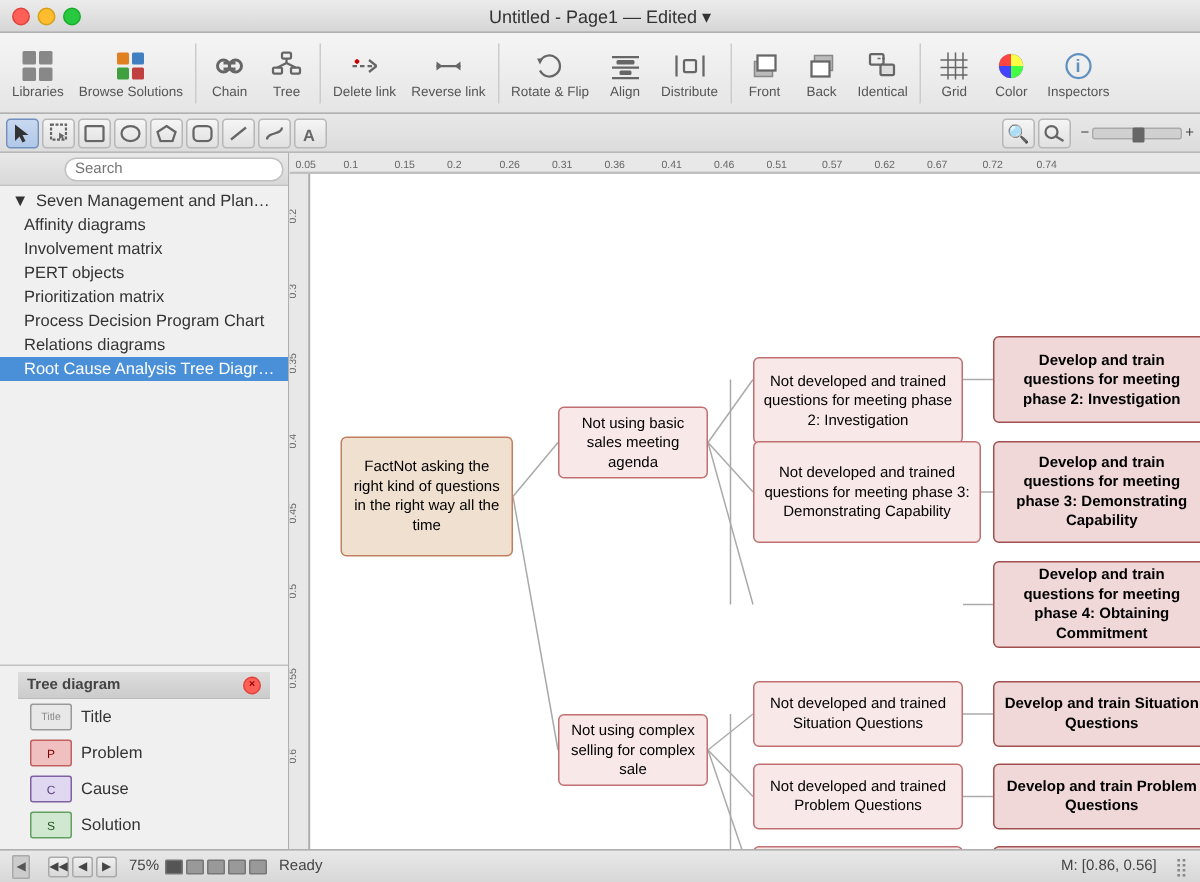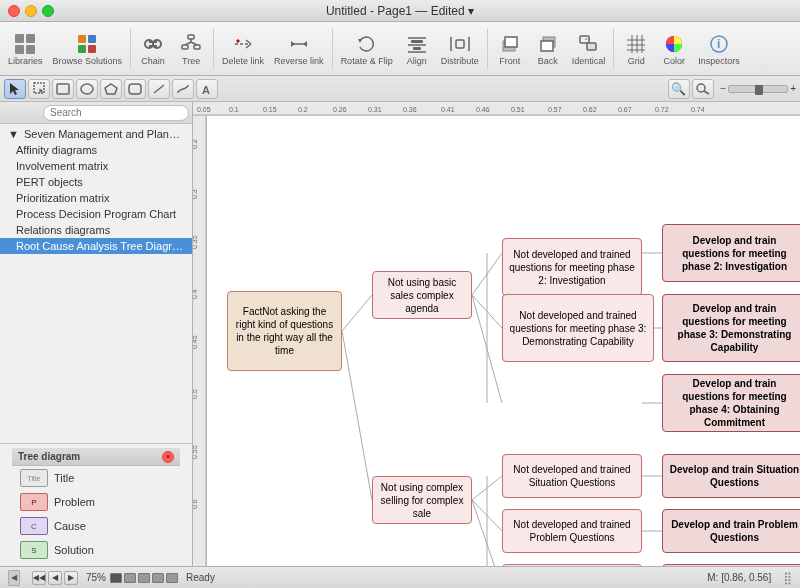--- a/index.html
+++ b/index.html
@@ -731,21 +731,21 @@
         <line x1="280" y1="137" x2="280" y2="287" stroke="#aaa" stroke-width="1"></line>
 
         <line x1="280" y1="360" x2="280" y2="472" stroke="#aaa" stroke-width="1"></line>
       </svg>
 
       <div class="node node-root" style="left:20px;top:175px;width:115px;height:80px;">
         <span>FactNot asking the right kind of questions in the right way all the time</span>
       </div>
 
       <div class="node node-mid" style="left:165px;top:155px;width:100px;height:48px;">
-        <span>Not using basic sales complex agenda</span>
+        <span>Not using basic sales meeting agenda</span>
       </div>
 
       <div class="node node-mid" style="left:165px;top:360px;width:100px;height:48px;">
         <span>Not using complex selling for complex sale</span>
       </div>
 
       <div class="node node-right-plain" style="left:295px;top:108px;width:140px;height:58px;margin-top:14px;">
         <span>Not developed and trained questions for meeting phase 2: Investigation</span>
       </div>
 

